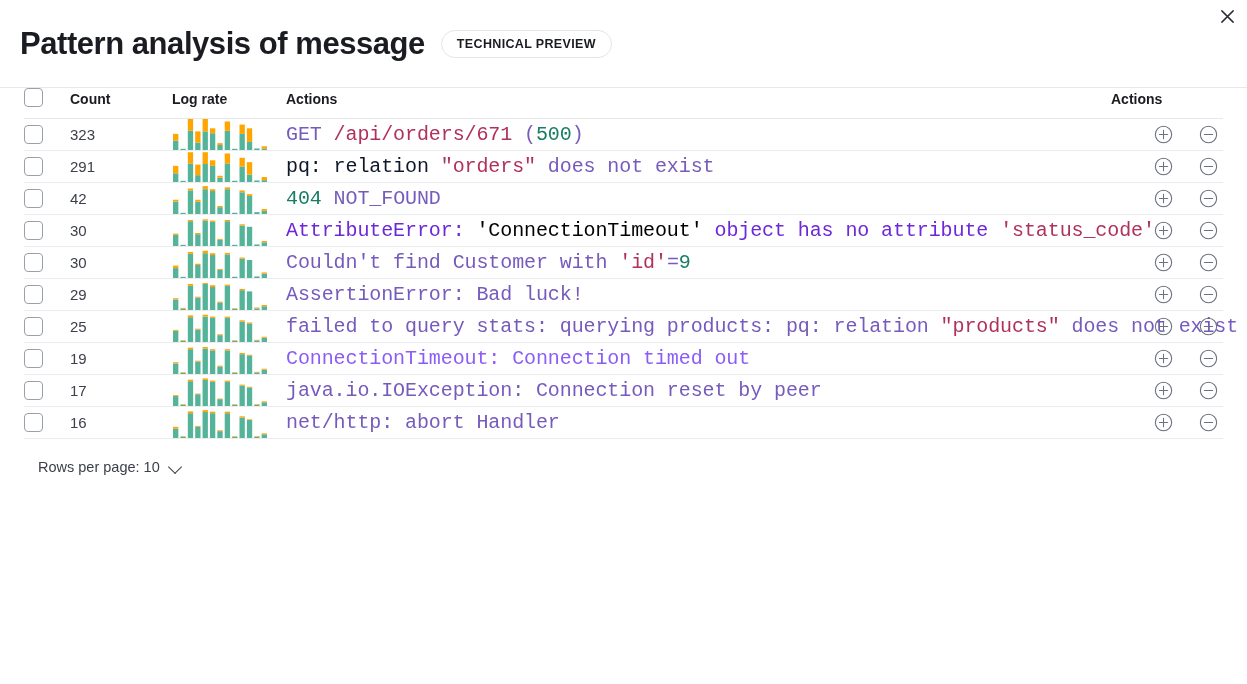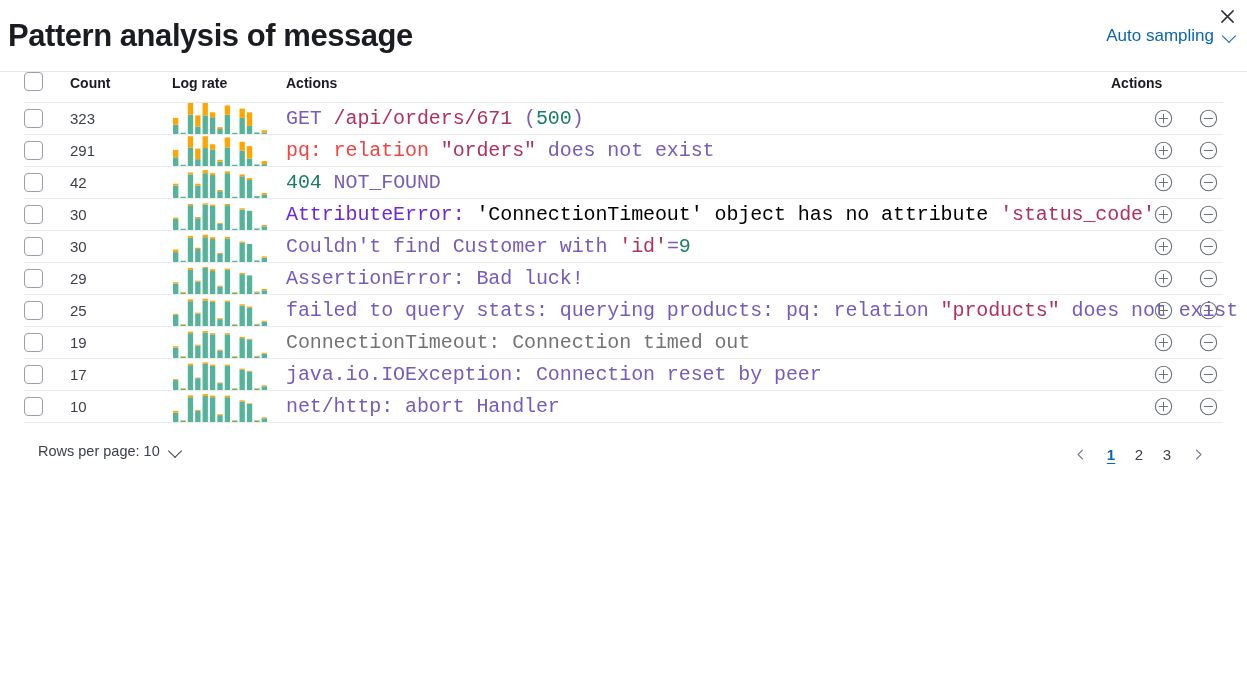--- a/index.html
+++ b/index.html
@@ -8,25 +8,25 @@
     width: 1247px; height: 684px;
     background: #ffffff;
     font-family: "Liberation Sans", sans-serif;
     color: #343741;
     overflow: hidden;
   }
 
   
   .flyout-header {
     position: relative;
-    height: 72px;
+    height: 88px;
     border-bottom: 1px solid #e6e8ec;
     display: flex;
     align-items: center;
-    padding: 0 8px;
+    padding: 0 20px;
   }
   .title-group {
     display: flex;
     align-items: center;
     gap: 16px;
   }
   .page-title {
     font-size: 31px;
     font-weight: 700;
     letter-spacing: -0.45px;
@@ -212,26 +212,21 @@
     text-decoration: underline;
     text-underline-offset: 3px;
   }
 </style>
 </head>
 <body>
 
 <div class="flyout-header">
   <div class="title-group">
     <div class="page-title">Pattern analysis of message</div>
-  </div>
-  <div class="header-right">
-    <button class="sampling-btn">
-      <span>Auto sampling</span>
-      <span class="chev"></span>
-    </button>
+    <span class="tech-badge">TECHNICAL PREVIEW</span>
   </div>
   <button class="close-btn">
     <svg width="15" height="15" viewBox="0 0 16 16" aria-hidden="true">
       <path d="M2 2 L14 14 M14 2 L2 14" stroke="currentColor" stroke-width="1.6" fill="none" stroke-linecap="round"></path>
     </svg>
   </button>
 </div>
 
 <div class="body-wrap">
 
@@ -329,21 +324,21 @@
               <rect x="60.11" y="29.76" width="5.32" height="1.24" fill="#54b399"></rect>
               <rect x="67.50" y="15.50" width="5.32" height="15.50" fill="#54b399"></rect>
               <rect x="67.50" y="6.82" width="5.32" height="8.68" fill="#ffa500"></rect>
               <rect x="74.88" y="23.56" width="5.32" height="7.44" fill="#54b399"></rect>
               <rect x="74.88" y="11.16" width="5.32" height="12.40" fill="#ffa500"></rect>
               <rect x="82.26" y="29.45" width="5.32" height="1.55" fill="#54b399"></rect>
               <rect x="89.65" y="29.14" width="5.32" height="1.86" fill="#54b399"></rect>
               <rect x="89.65" y="26.04" width="5.32" height="3.10" fill="#ffa500"></rect>
             </svg>
           </td>
-     <td class="ex-cell"><span class="tk-plain" style="color:#ef4444">pq:&nbsp;relation&nbsp;</span><span class="tk-str" style="color:#b0315a">"orders"</span><span class="tk-plain" style="color:#765bbd">&nbsp;does&nbsp;not&nbsp;exist</span></td>
+     <td class="ex-cell"><span class="tk-plain" style="color:#0f172a">pq:&nbsp;relation&nbsp;</span><span class="tk-str" style="color:#b0315a">"orders"</span><span class="tk-plain" style="color:#765bbd">&nbsp;does&nbsp;not&nbsp;exist</span></td>
      <td class="act-cell">
        <button class="act-btn">
          <svg width="19" height="19" viewBox="0 0 20 20">
            <circle cx="10" cy="10" r="8.6" fill="none" stroke="currentColor" stroke-width="1.1"></circle>
            <path d="M10 5.6 V14.4 M5.6 10 H14.4" stroke="currentColor" stroke-width="1.1" stroke-linecap="round"></path>
          </svg>
             </button>
        <button class="act-btn">
          <svg width="19" height="19" viewBox="0 0 20 20">
            <circle cx="10" cy="10" r="8.6" fill="none" stroke="currentColor" stroke-width="1.1"></circle>
@@ -424,21 +419,21 @@
               <rect x="52.73" y="4.96" width="5.32" height="1.24" fill="#ffa500"></rect>
               <rect x="60.11" y="29.80" width="5.32" height="1.20" fill="#54b399"></rect>
               <rect x="67.50" y="10.54" width="5.32" height="20.46" fill="#54b399"></rect>
               <rect x="67.50" y="9.30" width="5.32" height="1.24" fill="#ffa500"></rect>
               <rect x="74.88" y="11.78" width="5.32" height="19.22" fill="#54b399"></rect>
               <rect x="82.26" y="29.45" width="5.32" height="1.55" fill="#54b399"></rect>
               <rect x="89.65" y="27.28" width="5.32" height="3.72" fill="#54b399"></rect>
               <rect x="89.65" y="26.04" width="5.32" height="1.24" fill="#ffa500"></rect>
             </svg>
           </td>
-     <td class="ex-cell"><span class="tk-plain" style="color:#6d28d9">AttributeError:&nbsp;</span><span class="tk-str" style="color:#000000">'ConnectionTimeout'</span><span class="tk-plain" style="color:#000000">&nbsp;object&nbsp;has&nbsp;no&nbsp;attribute&nbsp;</span><span class="tk-str" style="color:#b0315a">'status_code'</span></td>
+     <td class="ex-cell"><span class="tk-plain" style="color:#6d28d9">AttributeError:&nbsp;</span><span class="tk-str" style="color:#000000">'ConnectionTimeout'</span><span class="tk-plain" style="color:#6d28d9">&nbsp;object&nbsp;has&nbsp;no&nbsp;attribute&nbsp;</span><span class="tk-str" style="color:#b0315a">'status_code'</span></td>
      <td class="act-cell">
        <button class="act-btn">
          <svg width="19" height="19" viewBox="0 0 20 20">
            <circle cx="10" cy="10" r="8.6" fill="none" stroke="currentColor" stroke-width="1.1"></circle>
            <path d="M10 5.6 V14.4 M5.6 10 H14.4" stroke="currentColor" stroke-width="1.1" stroke-linecap="round"></path>
          </svg>
             </button>
        <button class="act-btn">
          <svg width="19" height="19" viewBox="0 0 20 20">
            <circle cx="10" cy="10" r="8.6" fill="none" stroke="currentColor" stroke-width="1.1"></circle>
@@ -623,21 +618,21 @@
               <rect x="67.50" y="11.16" width="5.32" height="19.84" fill="#54b399"></rect>
               <rect x="67.50" y="9.92" width="5.32" height="1.24" fill="#ffa500"></rect>
               <rect x="74.88" y="12.40" width="5.32" height="18.60" fill="#54b399"></rect>
               <rect x="74.88" y="11.78" width="5.32" height="0.62" fill="#ffa500"></rect>
               <rect x="82.26" y="29.45" width="5.32" height="1.55" fill="#54b399"></rect>
               <rect x="82.26" y="28.83" width="5.32" height="0.62" fill="#ffa500"></rect>
               <rect x="89.65" y="26.66" width="5.32" height="4.34" fill="#54b399"></rect>
               <rect x="89.65" y="25.73" width="5.32" height="0.93" fill="#ffa500"></rect>
             </svg>
           </td>
-     <td class="ex-cell"><span class="tk-plain" style="color:#737373">ConnectionTimeout:&nbsp;Connection&nbsp;timed&nbsp;out</span></td>
+     <td class="ex-cell"><span class="tk-plain" style="color:#8b5cf6">ConnectionTimeout:&nbsp;Connection&nbsp;timed&nbsp;out</span></td>
      <td class="act-cell">
        <button class="act-btn">
          <svg width="19" height="19" viewBox="0 0 20 20">
            <circle cx="10" cy="10" r="8.6" fill="none" stroke="currentColor" stroke-width="1.1"></circle>
            <path d="M10 5.6 V14.4 M5.6 10 H14.4" stroke="currentColor" stroke-width="1.1" stroke-linecap="round"></path>
          </svg>
             </button>
        <button class="act-btn">
          <svg width="19" height="19" viewBox="0 0 20 20">
            <circle cx="10" cy="10" r="8.6" fill="none" stroke="currentColor" stroke-width="1.1"></circle>
@@ -694,21 +689,21 @@
            <circle cx="10" cy="10" r="8.6" fill="none" stroke="currentColor" stroke-width="1.1"></circle>
            <path d="M5.6 10 H14.4" stroke="currentColor" stroke-width="1.1" stroke-linecap="round"></path>
          </svg>
             </button>
      </td>
         </tr>
         <tr>
           <td>
        <input type="checkbox" class="cbx" style="">
           </td>
-     <td class="count-cell">10</td>
+     <td class="count-cell">16</td>
      <td class="spark-cell">
             <svg class="spark" width="96" height="31" viewBox="0 0 96 31">
               <rect x="1.03" y="21.70" width="5.32" height="9.30" fill="#54b399"></rect>
               <rect x="1.03" y="19.84" width="5.32" height="1.86" fill="#ffa500"></rect>
               <rect x="8.42" y="29.80" width="5.32" height="1.20" fill="#54b399"></rect>
               <rect x="8.42" y="29.18" width="5.32" height="0.62" fill="#ffa500"></rect>
               <rect x="15.80" y="6.20" width="5.32" height="24.80" fill="#54b399"></rect>
               <rect x="15.80" y="4.34" width="5.32" height="1.86" fill="#ffa500"></rect>
               <rect x="23.19" y="19.84" width="5.32" height="11.16" fill="#54b399"></rect>
               <rect x="23.19" y="18.91" width="5.32" height="0.93" fill="#ffa500"></rect>
@@ -749,27 +744,14 @@
      </td>
         </tr>
       </tbody>
   </table>
 
   <div class="table-footer">
     <button class="rows-per-page">
       <span>Rows per page: 10</span>
       <span class="chev"></span>
     </button>
-    <div class="pager" id="pager">
-      <button class="pg-arrow">
-        <svg width="13" height="13" viewBox="0 0 16 16" aria-hidden="true">
-          <path d="M10.5 2.5 L5 8 L10.5 13.5" stroke="currentColor" stroke-width="1.5" fill="none" stroke-linecap="round" stroke-linejoin="round"></path>
-        </svg>
-      </button>
-      <span id="pager-nums"><button class="pg-num active">1</button><button class="pg-num">2</button><button class="pg-num">3</button></span>
-      <button class="pg-arrow">
-        <svg width="13" height="13" viewBox="0 0 16 16" aria-hidden="true">
-          <path d="M5.5 2.5 L11 8 L5.5 13.5" stroke="currentColor" stroke-width="1.5" fill="none" stroke-linecap="round" stroke-linejoin="round"></path>
-        </svg>
-      </button>
-    </div>
   </div>
 </div>
 
 </body></html>

